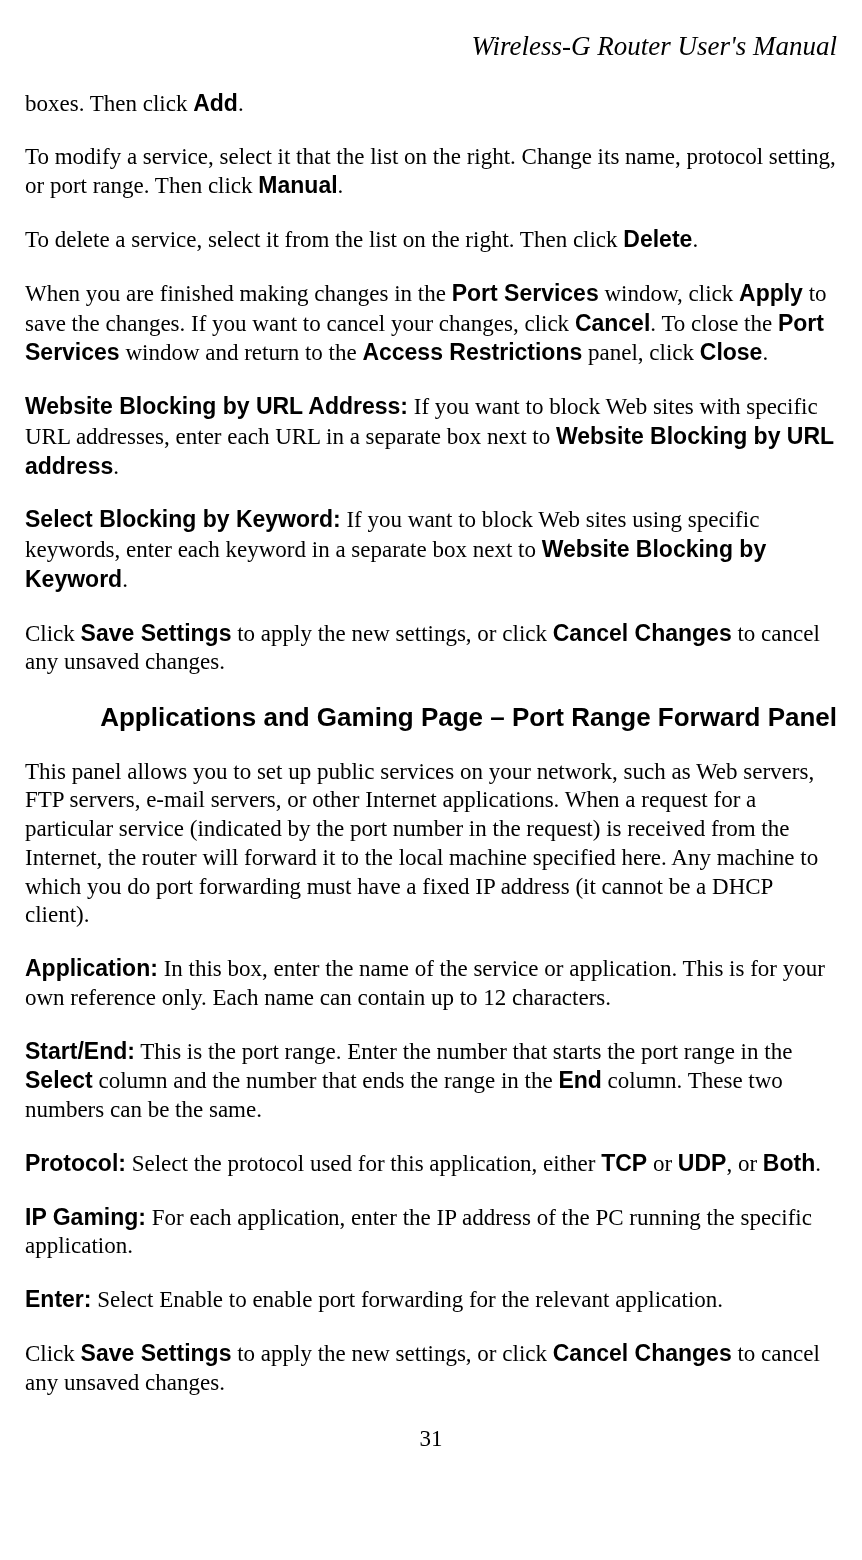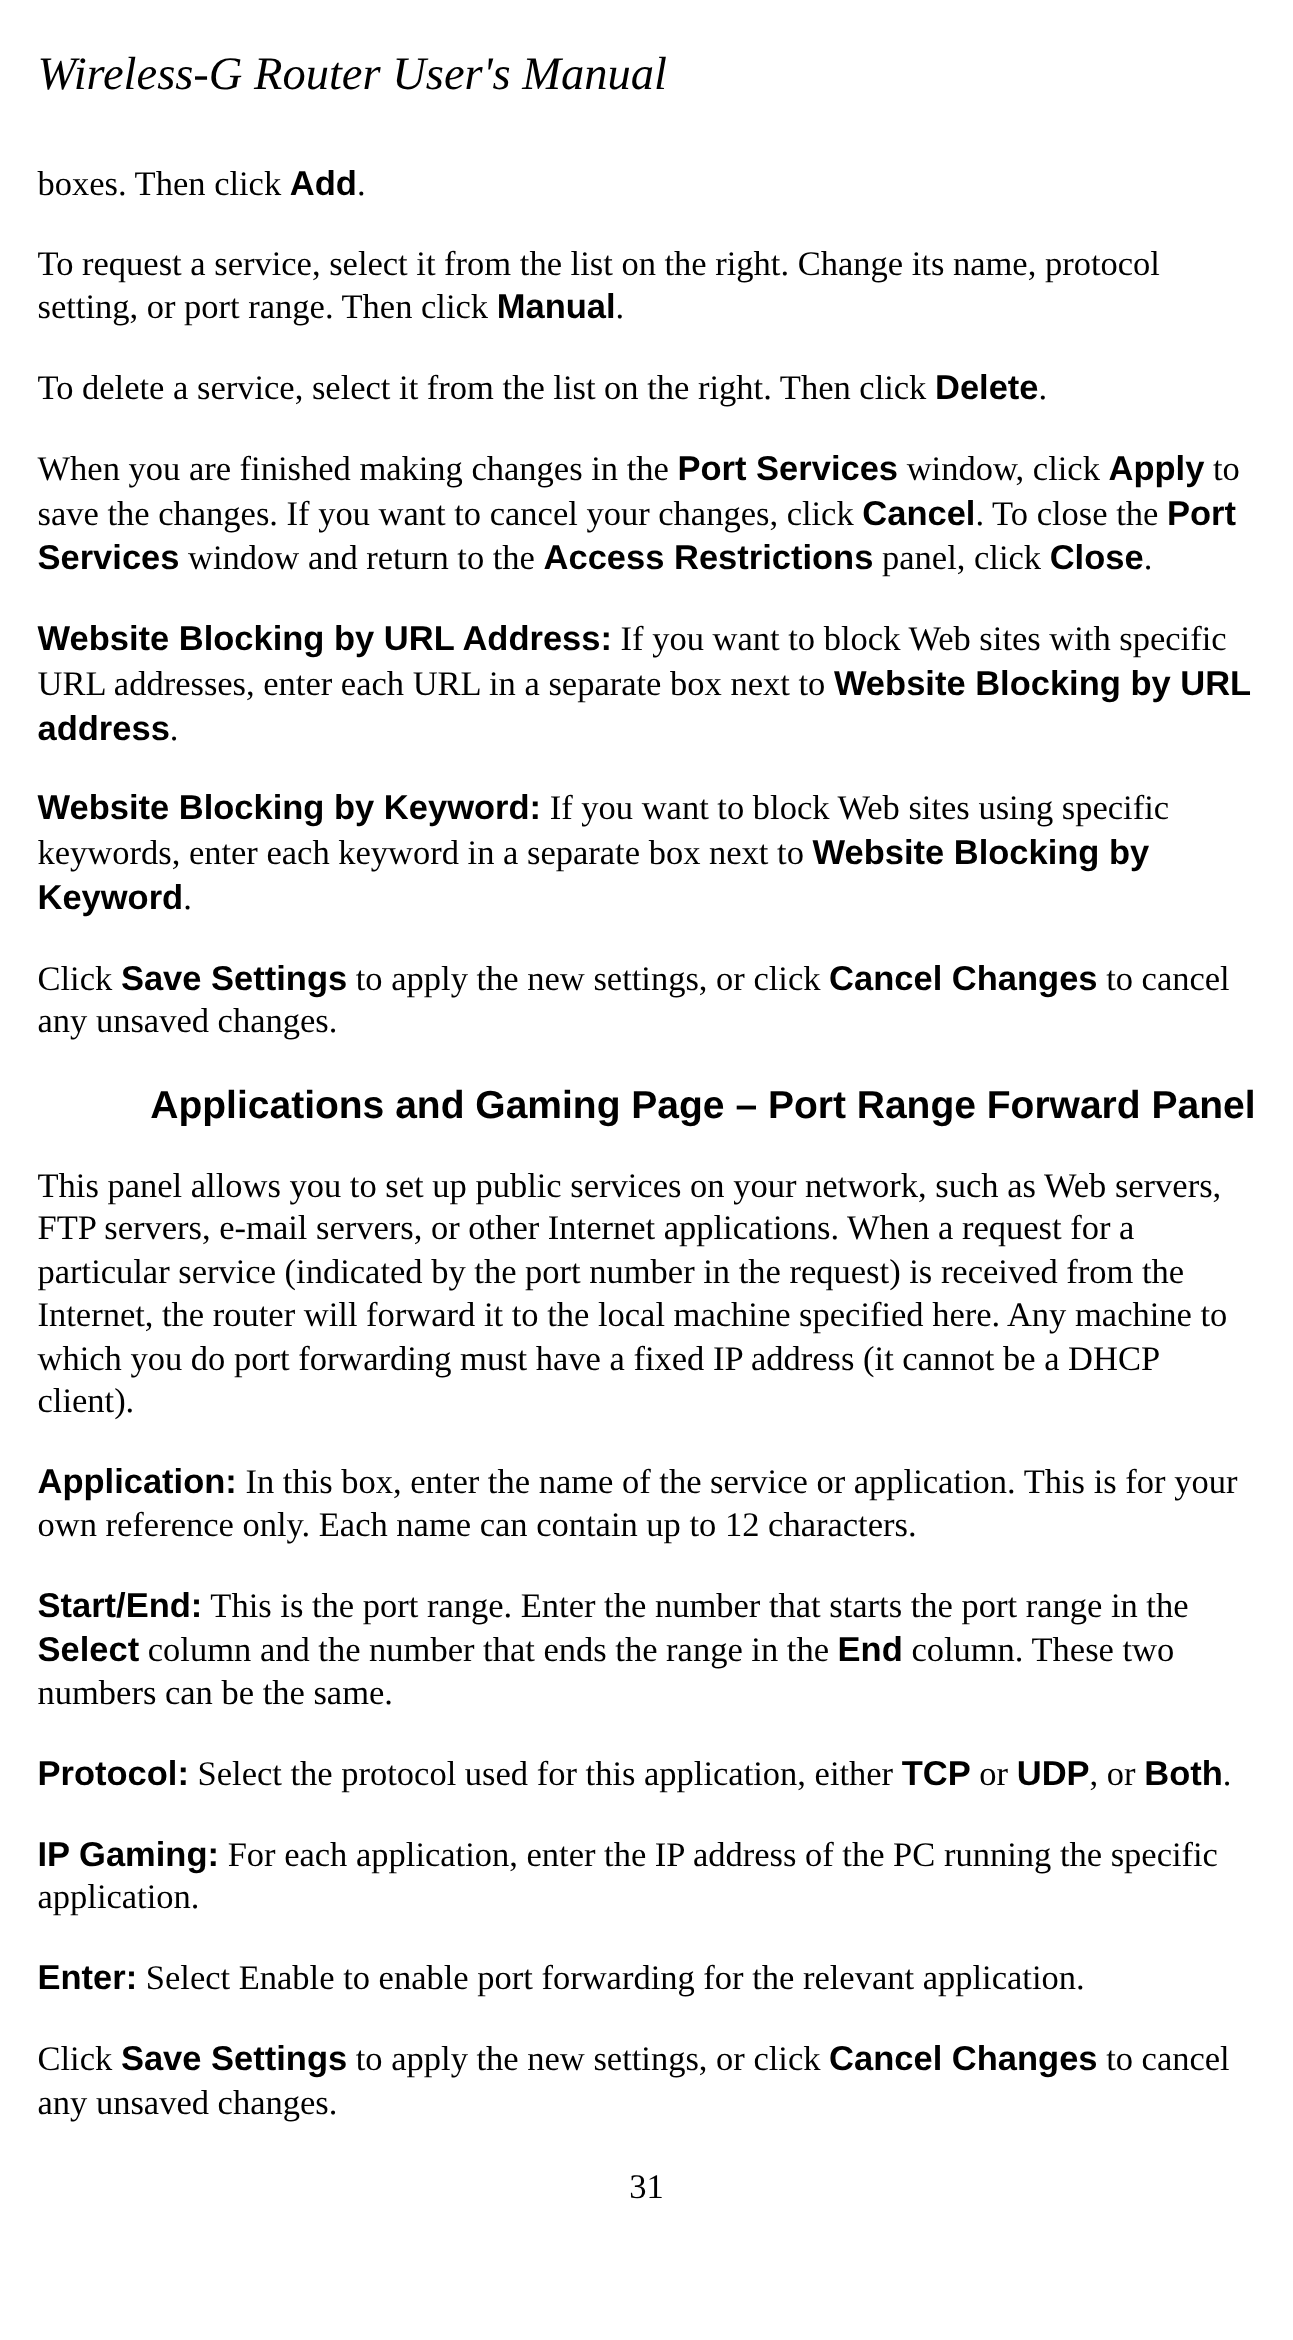--- a/index.html
+++ b/index.html
@@ -8,22 +8,23 @@
       line-height: 1.25;
       margin: 0;
       padding: 30px 25px 30px 25px;
       background: #fff;
       color: #000;
       width: 862px;
       box-sizing: border-box;
     }
     .header-title {
       font-style: italic;
-      font-size: 31px;
-      margin-bottom: 39px;
+      text-align: right;
+      font-size: 27px;
+      margin-bottom: 25px;
     }
     p {
       margin: 0 0 24px 0;
     }
     .bold {
       font-weight: bold;
     }
     h2 {
       font-family: Arial, Helvetica, sans-serif;
       font-weight: bold;
@@ -40,29 +41,29 @@
       font-family: Arial, Helvetica, sans-serif;
     }
   </style>
 </head>
 <body>
 
 <div class="header-title">Wireless-G Router User's Manual</div>
 
 <p><span>boxes. Then click </span><span class="bold sans">Add</span><span>.</span></p>
 
-<p><span>To request a service, select it from the list on the right. Change its name, protocol setting, or port range. Then click </span><span class="bold sans">Manual</span><span>.</span></p>
+<p><span>To modify a service, select it that the list on the right. Change its name, protocol setting, or port range. Then click </span><span class="bold sans">Manual</span><span>.</span></p>
 
 <p><span>To delete a service, select it from the list on the right. Then click </span><span class="bold sans">Delete</span><span>.</span></p>
 
 <p><span>When you are finished making changes in the </span><span class="bold sans">Port Services</span><span> window, click </span><span class="bold sans">Apply</span><span> to save the changes. If you want to cancel your changes, click </span><span class="bold sans">Cancel</span><span>. To close the </span><span class="bold sans">Port Services</span><span> window and return to the </span><span class="bold sans">Access Restrictions</span><span> panel, click </span><span class="bold sans">Close</span><span>.</span></p>
 
 <p><span class="bold sans">Website Blocking by URL Address:</span><span> If you want to block Web sites with specific URL addresses, enter each URL in a separate box next to </span><span class="bold sans">Website Blocking by URL address</span><span>.</span></p>
 
-<p><span class="bold sans">Website Blocking by Keyword:</span><span> If you want to block Web sites using specific keywords, enter each keyword in a separate box next to </span><span class="bold sans">Website Blocking by Keyword</span><span>.</span></p>
+<p><span class="bold sans">Select Blocking by Keyword:</span><span> If you want to block Web sites using specific keywords, enter each keyword in a separate box next to </span><span class="bold sans">Website Blocking by Keyword</span><span>.</span></p>
 
 <p><span>Click </span><span class="bold sans">Save Settings</span><span> to apply the new settings, or click </span><span class="bold sans">Cancel Changes</span><span> to cancel any unsaved changes.</span></p>
 
 <h2>Applications and Gaming Page – Port Range Forward Panel</h2>
 
 <p>This panel allows you to set up public services on your network, such as Web servers, FTP servers, e-mail servers, or other Internet applications. When a request for a particular service (indicated by the port number in the request) is received from the Internet, the router will forward it to the local machine specified here. Any machine to which you do port forwarding must have a fixed IP address (it cannot be a DHCP client).</p>
 
 <p><span class="bold sans">Application:</span><span> In this box, enter the name of the service or application. This is for your own reference only. Each name can contain up to 12 characters.</span></p>
 
 <p><span class="bold sans">Start/End:</span><span> This is the port range. Enter the number that starts the port range in the </span><span class="bold sans">Select</span><span> column and the number that ends the range in the </span><span class="bold sans">End</span><span> column. These two numbers can be the same.</span></p>

